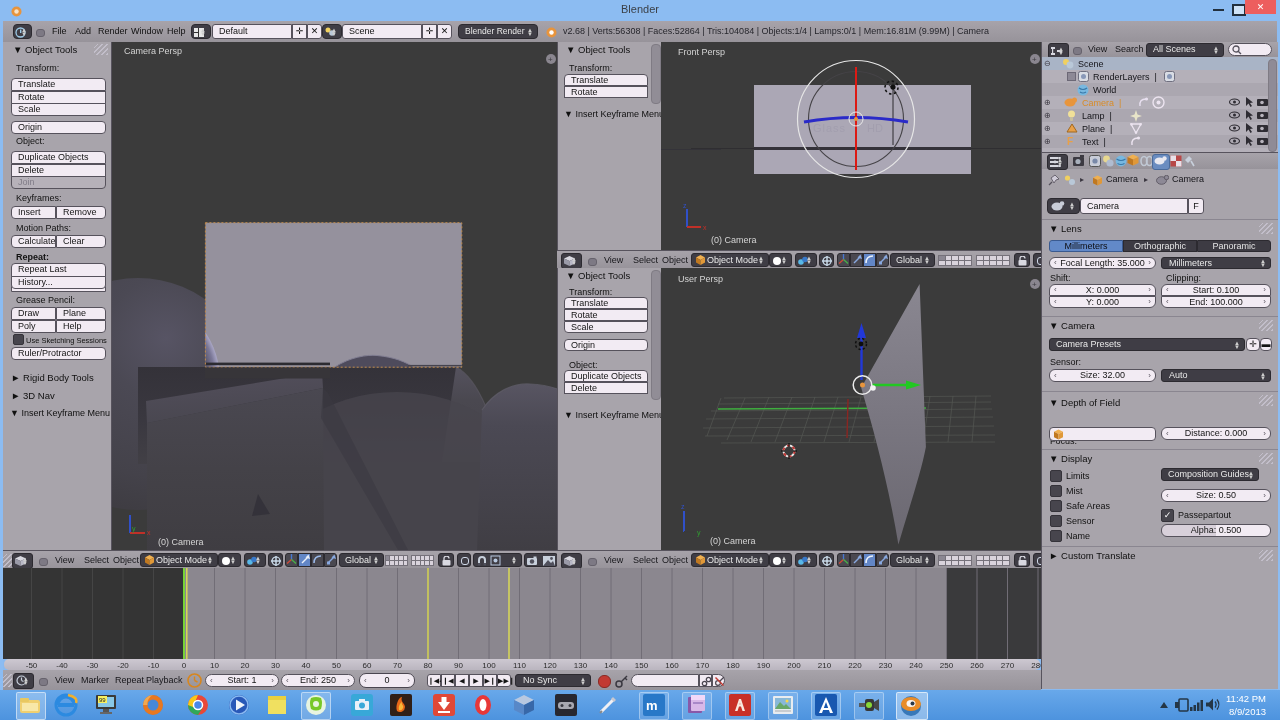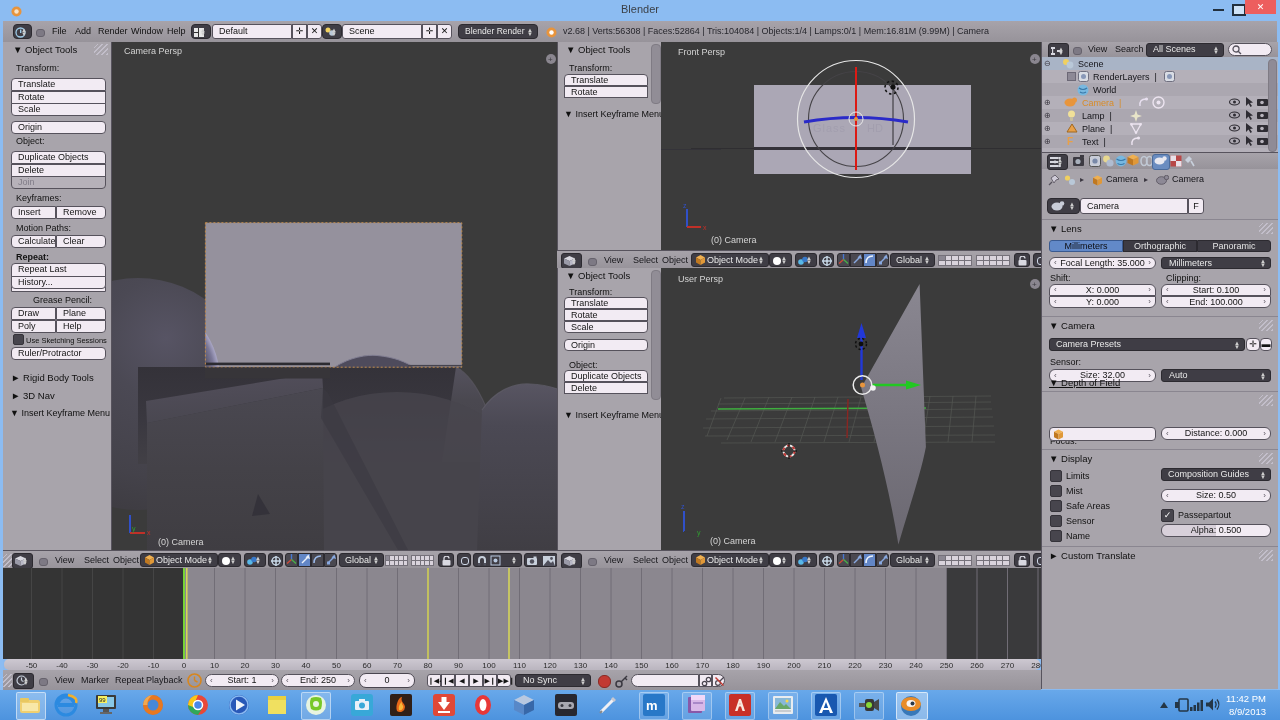--- a/index.html
+++ b/index.html
@@ -110,21 +110,21 @@
   <div class="abs btn btnL" style="left:8px;top:134px;width:95px;height:13px;border-radius:0 0 4px 4px;background:#b6b1b9;color:#817d88;">Join</div>
   <div class="abs lbl" style="left:13px;top:151px;">Keyframes:</div>
   <div class="abs btn btnL" style="left:8px;top:164px;width:45px;height:13px;border-radius:4px 0 0 4px;">Insert</div>
   <div class="abs btn btnL" style="left:53px;top:164px;width:50px;height:13px;border-radius:0 4px 4px 0;">Remove</div>
   <div class="abs lbl" style="left:13px;top:180.5px;">Motion Paths:</div>
   <div class="abs btn btnL" style="left:8px;top:193px;width:45px;height:13px;border-radius:4px 0 0 4px;">Calculate</div>
   <div class="abs btn btnL" style="left:53px;top:193px;width:50px;height:13px;border-radius:0 4px 4px 0;">Clear</div>
   <div class="abs lbl" style="left:13px;top:210px;font-weight:bold;">Repeat:</div>
   <div class="abs btn btnL" style="left:8px;top:221px;width:95px;height:29px;border-radius:4px 4px 0 0;">Repeat Last</div>
   <div class="abs btn btnL" style="left:8px;top:234px;width:95px;height:13px;border-radius:0 0 4px 4px;">History...</div>
-  <div class="abs lbl" style="left:13px;top:252.5px;margin-left:17px;">Grease Pencil:</div>
+  <div class="abs lbl" style="left:13px;top:252.5px;">Grease Pencil:</div>
   <div class="abs btn btnL" style="left:8px;top:264.5px;width:45px;height:13px;border-radius:4px 0 0 0;">Draw</div>
   <div class="abs btn btnL" style="left:53px;top:264.5px;width:50px;height:13px;border-radius:0 4px 0 0;">Plane</div>
   <div class="abs btn btnL" style="left:8px;top:277.5px;width:45px;height:13px;border-radius:0 0 0 4px;">Poly</div>
   <div class="abs btn btnL" style="left:53px;top:277.5px;width:50px;height:13px;border-radius:0 0 4px 0;">Help</div>
   <div class="abs" style="left:10px;top:292px;width:9px;height:9px;background:#47454d;border-radius:2px;border:1px solid #35333a;"></div>
   <div class="abs lbl" style="left:23px;top:294px;font-size:7.5px;">Use Sketching Sessions</div>
   <div class="abs btn btnL" style="left:8px;top:305px;width:95px;height:13px;">Ruler/Protractor</div>
   <div class="abs panelhdr" style="left:8px;top:330px;">► Rigid Body Tools</div>
   <div class="abs panelhdr" style="left:8px;top:348px;">► 3D Nav</div>
   <div class="abs panelhdr" style="left:7px;top:366px;font-size:9px;">▼ Insert Keyframe Menu</div>
@@ -907,21 +907,21 @@
   <div class="abs panelhdr" style="left:7px;top:167px;">▼ Camera</div>
   <div class="grip" style="left:217px;top:167px;"></div>
   <div class="abs ddk" style="left:7px;top:185px;width:196px;height:13px;padding-left:6px;line-height:11px;">Camera Presets<span class="updn">▲<br>▼</span></div>
   <div class="abs btn" style="left:204px;top:185px;width:14px;height:13px;line-height:11px;">✛</div>
   <div class="abs btn" style="left:218px;top:185px;width:12px;height:13px;line-height:11px;">▬</div>
   <div class="abs lbl" style="left:8px;top:204px;">Sensor:</div>
   <div class="abs btn" style="left:7px;top:216px;width:107px;height:13px;border-radius:6px;line-height:11px;"><i class="al">‹</i>Size: 32.00<i class="ar">›</i></div>
   <div class="abs ddk" style="left:119px;top:216px;width:110px;height:13px;padding-left:7px;line-height:11px;">Auto<span class="updn">▲<br>▼</span></div>
   <div class="abs" style="left:0;top:238px;width:236px;height:1px;background:#8a8690;"></div>
 
-  <div class="abs panelhdr" style="left:7px;top:224px;text-decoration:underline;">▼ Depth of Field</div>
+  <div class="abs panelhdr" style="left:7px;top:244px;">▼ Depth of Field</div>
   <div class="grip" style="left:217px;top:242px;"></div>
   <div class="abs lbl" style="left:8px;top:261px;margin-top:22px;">Focus:</div>
   <div class="abs btn" style="left:7px;top:274px;width:107px;height:14px;">
       <svg width="11" height="11" style="position:absolute;left:3px;top:1px">
         <polygon points="5.5,0.5 10,2.8 5.5,5 1,2.8" fill="#f0b050"></polygon>
         <polygon points="1,2.8 5.5,5 5.5,10.5 1,8.2" fill="#c07820"></polygon>
         <polygon points="10,2.8 5.5,5 5.5,10.5 10,8.2" fill="#e09838"></polygon>
       </svg>
     </div>
   <div class="abs btn" style="left:119px;top:274px;width:110px;height:13px;border-radius:6px;line-height:11px;"><i class="al">‹</i>Distance: 0.000<i class="ar">›</i></div>
@@ -932,21 +932,21 @@
   <div class="abs" style="left:8px;top:317px;width:10px;height:10px;background:#47454d;border-radius:2px;border:1px solid #35333a;"></div>
   <div class="abs lbl" style="left:24px;top:318px;">Limits</div>
   <div class="abs" style="left:8px;top:332px;width:10px;height:10px;background:#47454d;border-radius:2px;border:1px solid #35333a;"></div>
   <div class="abs lbl" style="left:24px;top:333px;">Mist</div>
   <div class="abs" style="left:8px;top:347px;width:10px;height:10px;background:#47454d;border-radius:2px;border:1px solid #35333a;"></div>
   <div class="abs lbl" style="left:24px;top:348px;">Safe Areas</div>
   <div class="abs" style="left:8px;top:362px;width:10px;height:10px;background:#47454d;border-radius:2px;border:1px solid #35333a;"></div>
   <div class="abs lbl" style="left:24px;top:363px;">Sensor</div>
   <div class="abs" style="left:8px;top:377px;width:10px;height:10px;background:#47454d;border-radius:2px;border:1px solid #35333a;"></div>
   <div class="abs lbl" style="left:24px;top:378px;">Name</div>
-  <div class="abs ddk" style="left:119px;top:315px;width:110px;height:13px;padding-left:6px;line-height:11px;">Composition Guides<span class="updn">▲<br>▼</span></div>
+  <div class="abs ddk" style="left:119px;top:315px;width:98px;height:13px;padding-left:6px;line-height:11px;">Composition Guides<span class="updn">▲<br>▼</span></div>
   <div class="abs btn" style="left:119px;top:336px;width:110px;height:13px;border-radius:6px;line-height:11px;"><i class="al">‹</i>Size: 0.50<i class="ar">›</i></div>
   <div class="abs" style="left:119px;top:356px;width:11px;height:11px;background:#47454d;border-radius:2px;border:1px solid #35333a;color:#fff;font-size:9px;line-height:11px;text-align:center;">✓</div>
   <div class="abs lbl" style="left:136px;top:357px;">Passepartout</div>
   <div class="abs btn" style="left:119px;top:371px;width:110px;height:13px;border-radius:6px;line-height:11px;background:linear-gradient(90deg,#d8d0da 0 50%,#f2ebf3 50% 100%);">Alpha: 0.500</div>
   <div class="abs" style="left:0;top:393px;width:236px;height:1px;background:#8a8690;"></div>
   <div class="abs panelhdr" style="left:7px;top:397px;">► Custom Translate</div>
   <div class="grip" style="left:217px;top:397px;"></div>
 </div>
 
 <div class="abs" style="left:3px;top:568px;width:1038px;height:122px;" id="timeline">

